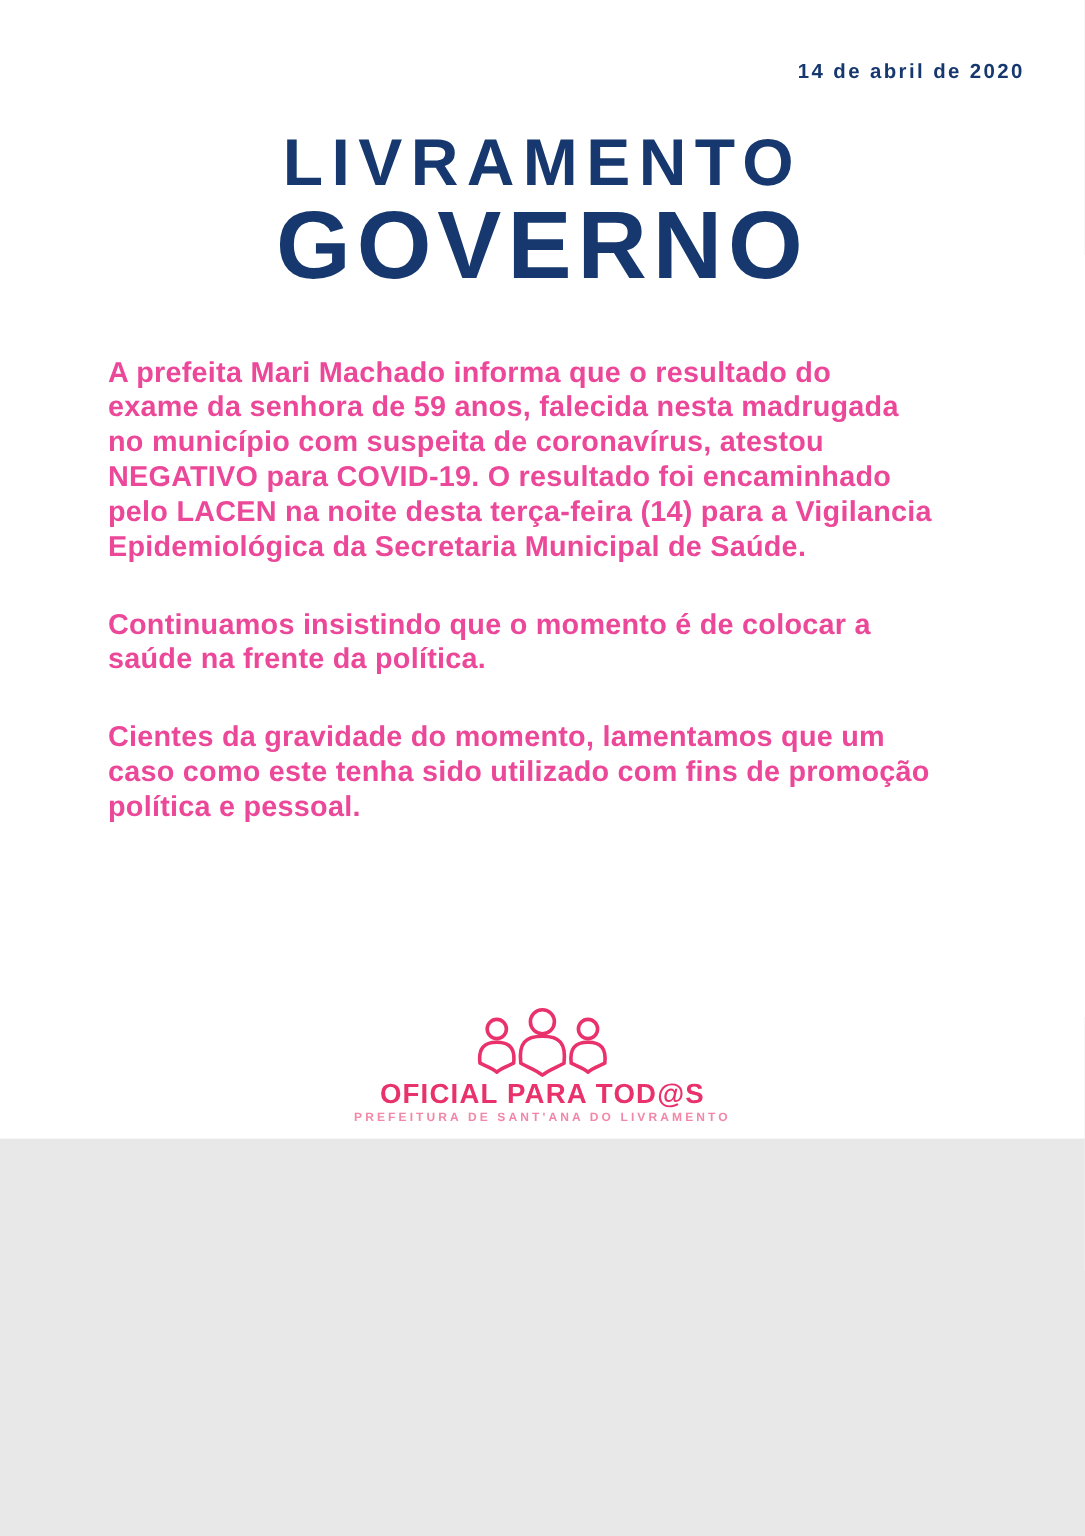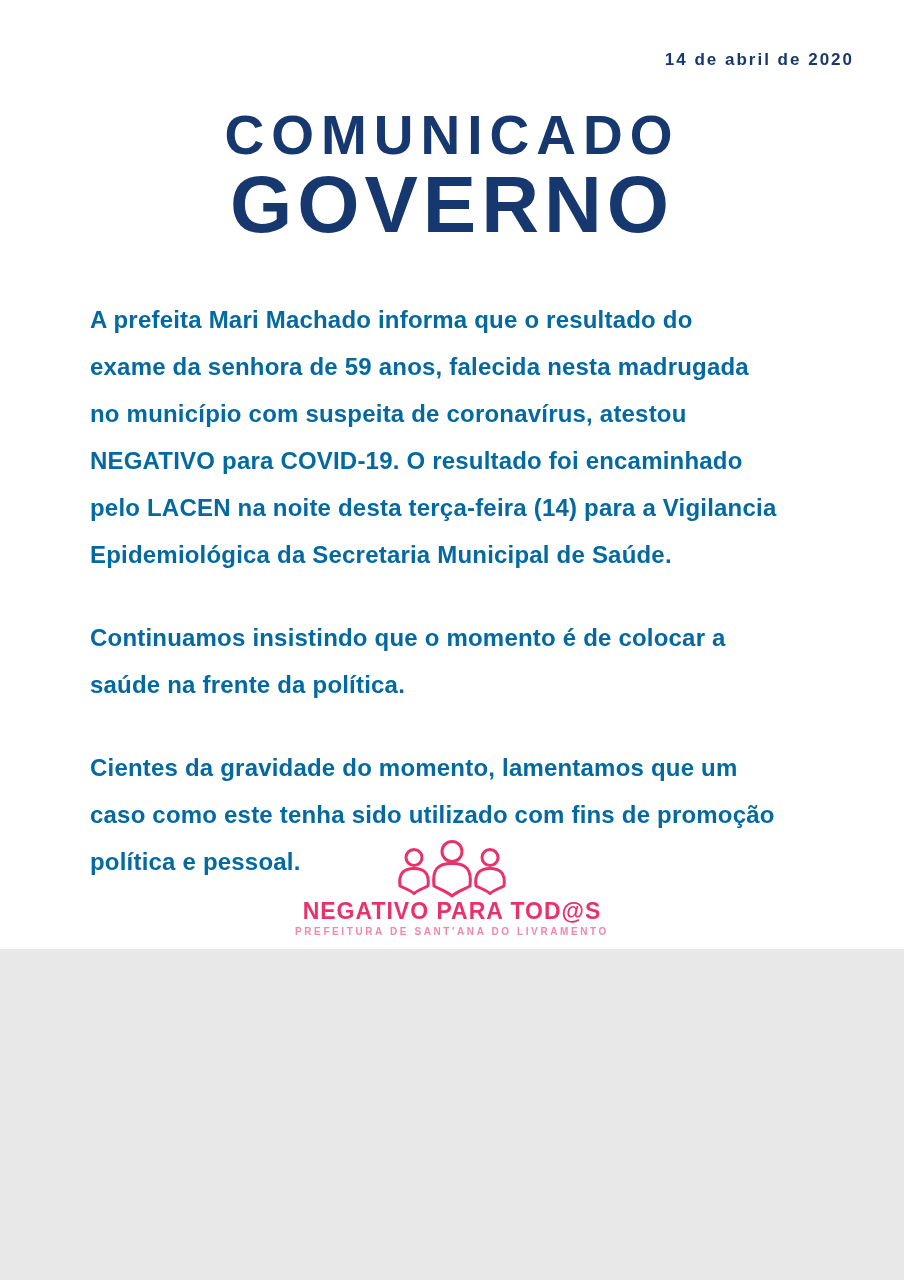--- a/index.html
+++ b/index.html
@@ -50,23 +50,23 @@
   .content {
     position: absolute;
     top: 296px;
     left: 90px;
     width: 730px;
   }
   .content p {
     white-space: pre-line;
     font-size: 24px;
     font-weight: 600;
-    line-height: 47px;
+    line-height: 29px;
     letter-spacing: 0.2px;
-    color: #0369a1;
+    color: #ec4899;
     margin-bottom: 36px;
   }
 
   .footer {
     position: absolute;
     bottom: 12px;
     left: 0;
     width: 100%;
     text-align: center;
   }
@@ -89,21 +89,21 @@
   }
 </style>
 </head>
 <body>
 
 <div class="page">
 
   <div class="date-row">14 de abril de 2020</div>
 
   <div class="title-block">
-    <div class="title-line1">COMUNICADO</div>
+    <div class="title-line1">LIVRAMENTO</div>
     <div class="title-line2">GOVERNO</div>
   </div>
 
   <div class="content">
     <p>A prefeita Mari Machado informa que o resultado do
 exame da senhora de 59 anos, falecida nesta madrugada
 no município com suspeita de coronavírus, atestou
 NEGATIVO para COVID-19. O resultado foi encaminhado
 pelo LACEN na noite desta terça-feira (14) para a Vigilancia
 Epidemiológica da Secretaria Municipal de Saúde.</p>
@@ -119,17 +119,17 @@
 
       <circle cx="28" cy="17.5" r="8" fill="#ffffff"></circle>
       <path d="M 14 46 C 12.5 34 17 28.5 28 28.5 C 39 28.5 43.5 34 42 46 C 37 48.5 32 50 28 53.5 C 24 50 19 48.5 14 46 Z" fill="#ffffff"></path>
 
       <circle cx="104" cy="17.5" r="8" fill="#ffffff"></circle>
       <path d="M 90 46 C 88.5 34 93 28.5 104 28.5 C 115 28.5 119.5 34 118 46 C 113 48.5 108 50 104 53.5 C 100 50 95 48.5 90 46 Z" fill="#ffffff"></path>
 
       <circle cx="66" cy="11.5" r="10" fill="#ffffff"></circle>
       <path d="M 48 46 C 46 29 52 23.5 66 23.5 C 80 23.5 86 29 84 46 C 78 49.5 71.5 51.5 66 56 C 60.5 51.5 54 49.5 48 46 Z" fill="#ffffff"></path>
     </svg>
-    <div class="logo-title">NEGATIVO PARA TOD@S</div>
+    <div class="logo-title">OFICIAL PARA TOD@S</div>
     <div class="logo-subtitle">PREFEITURA DE SANT'ANA DO LIVRAMENTO</div>
   </div>
 
 </div>
 
 </body></html>

